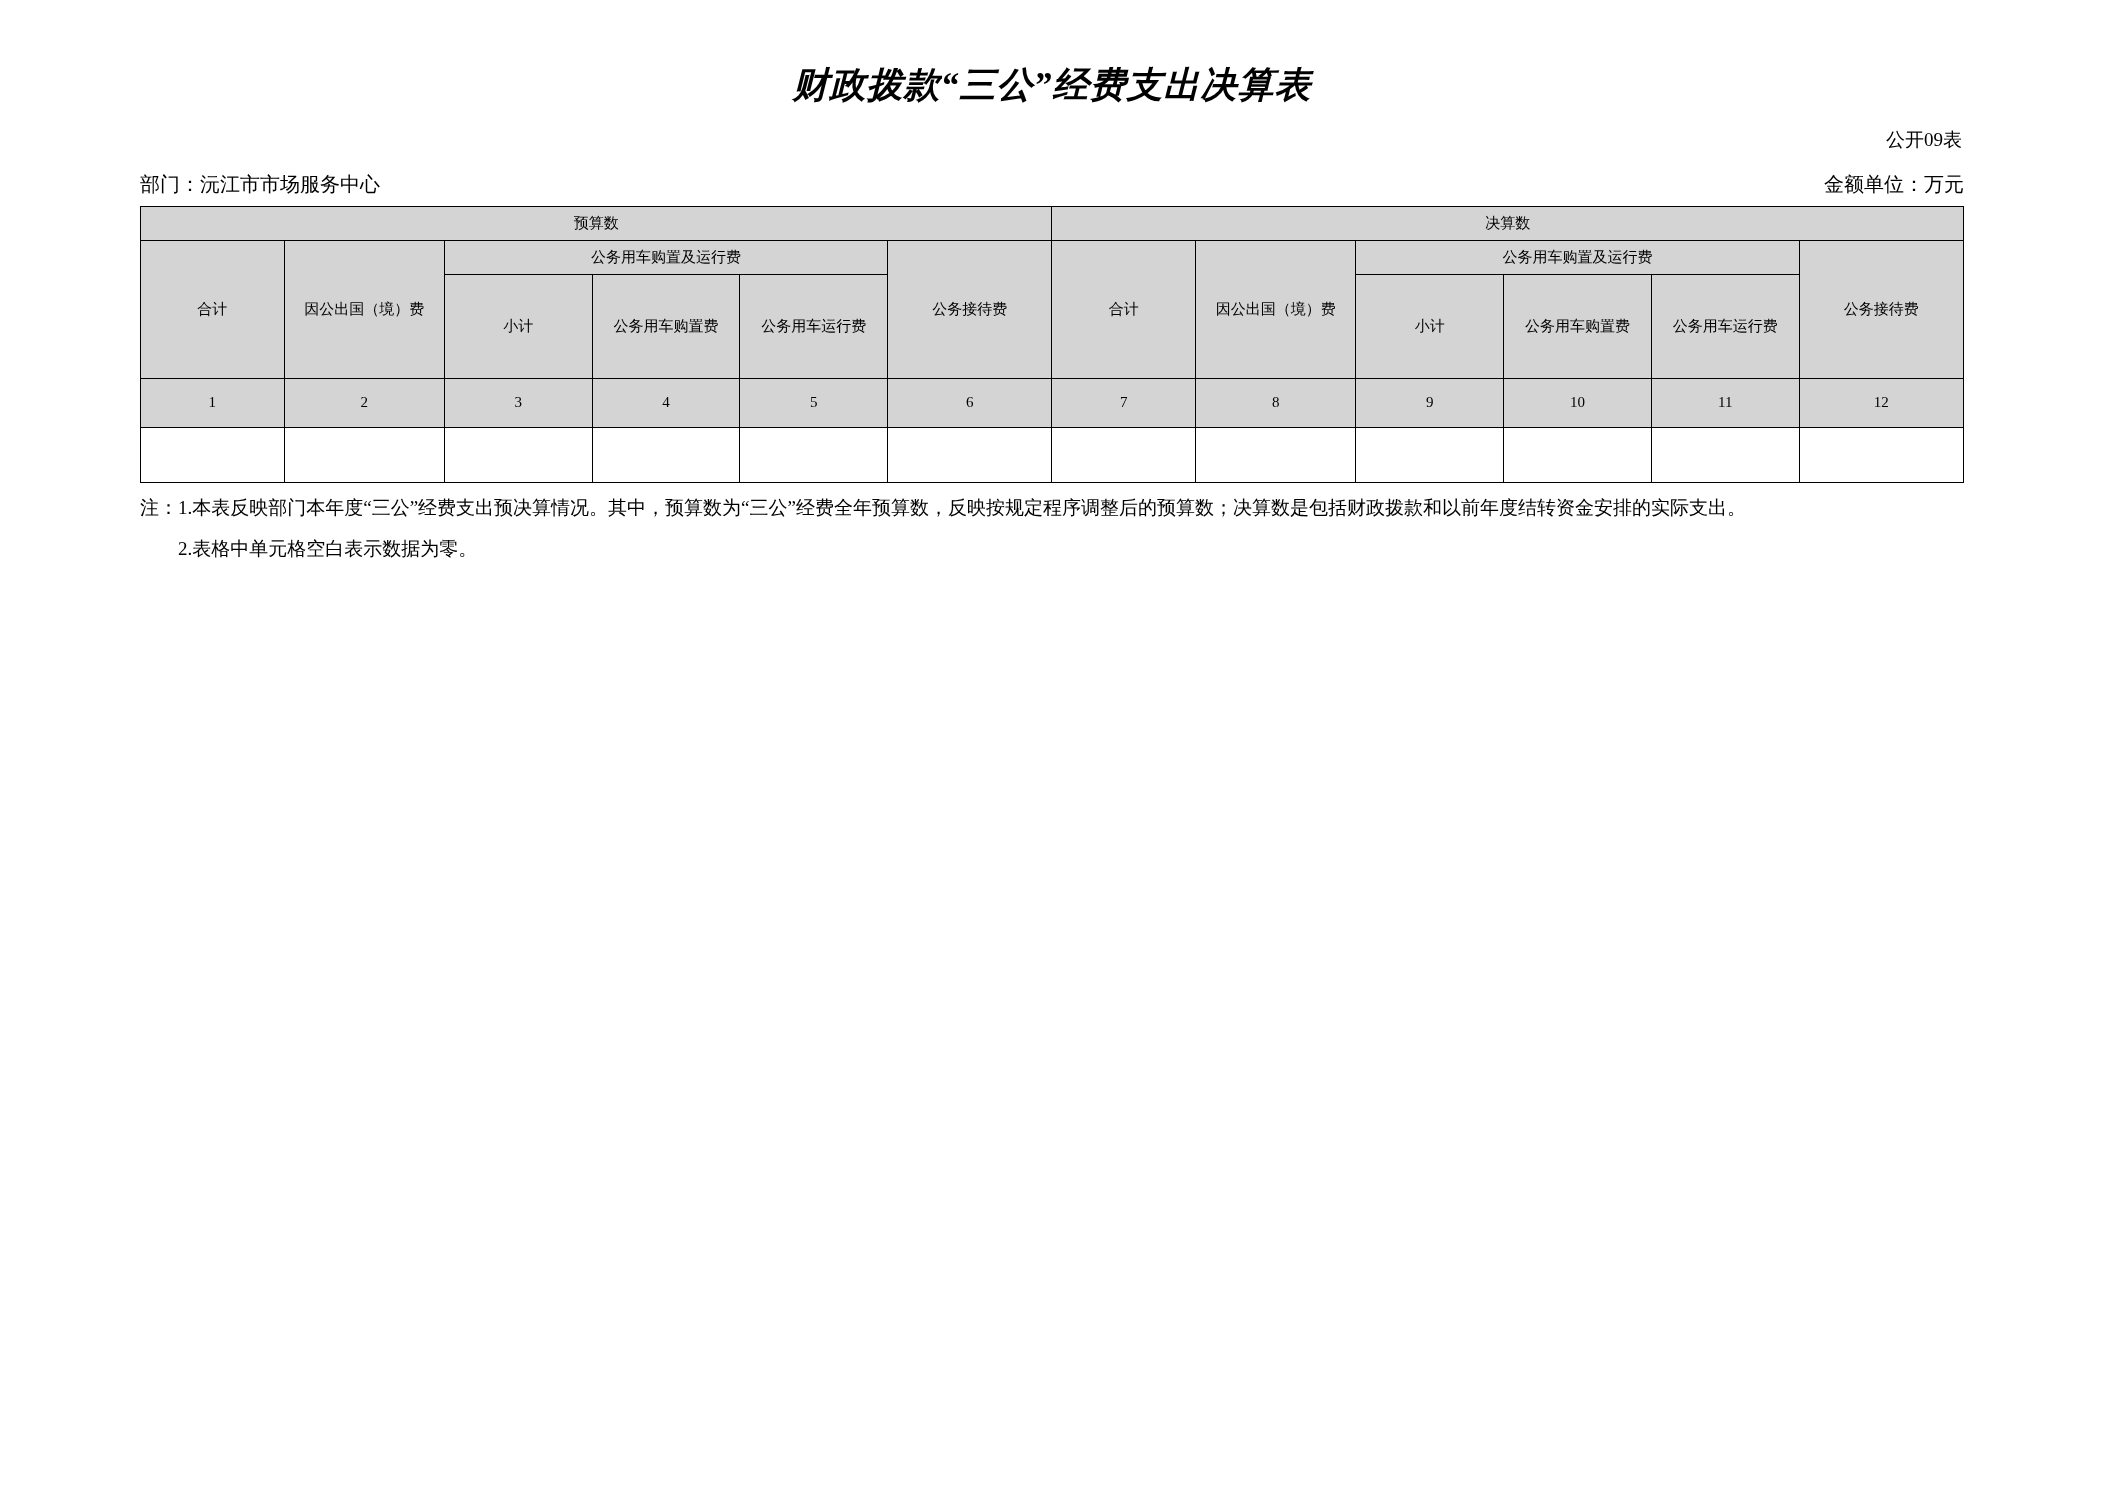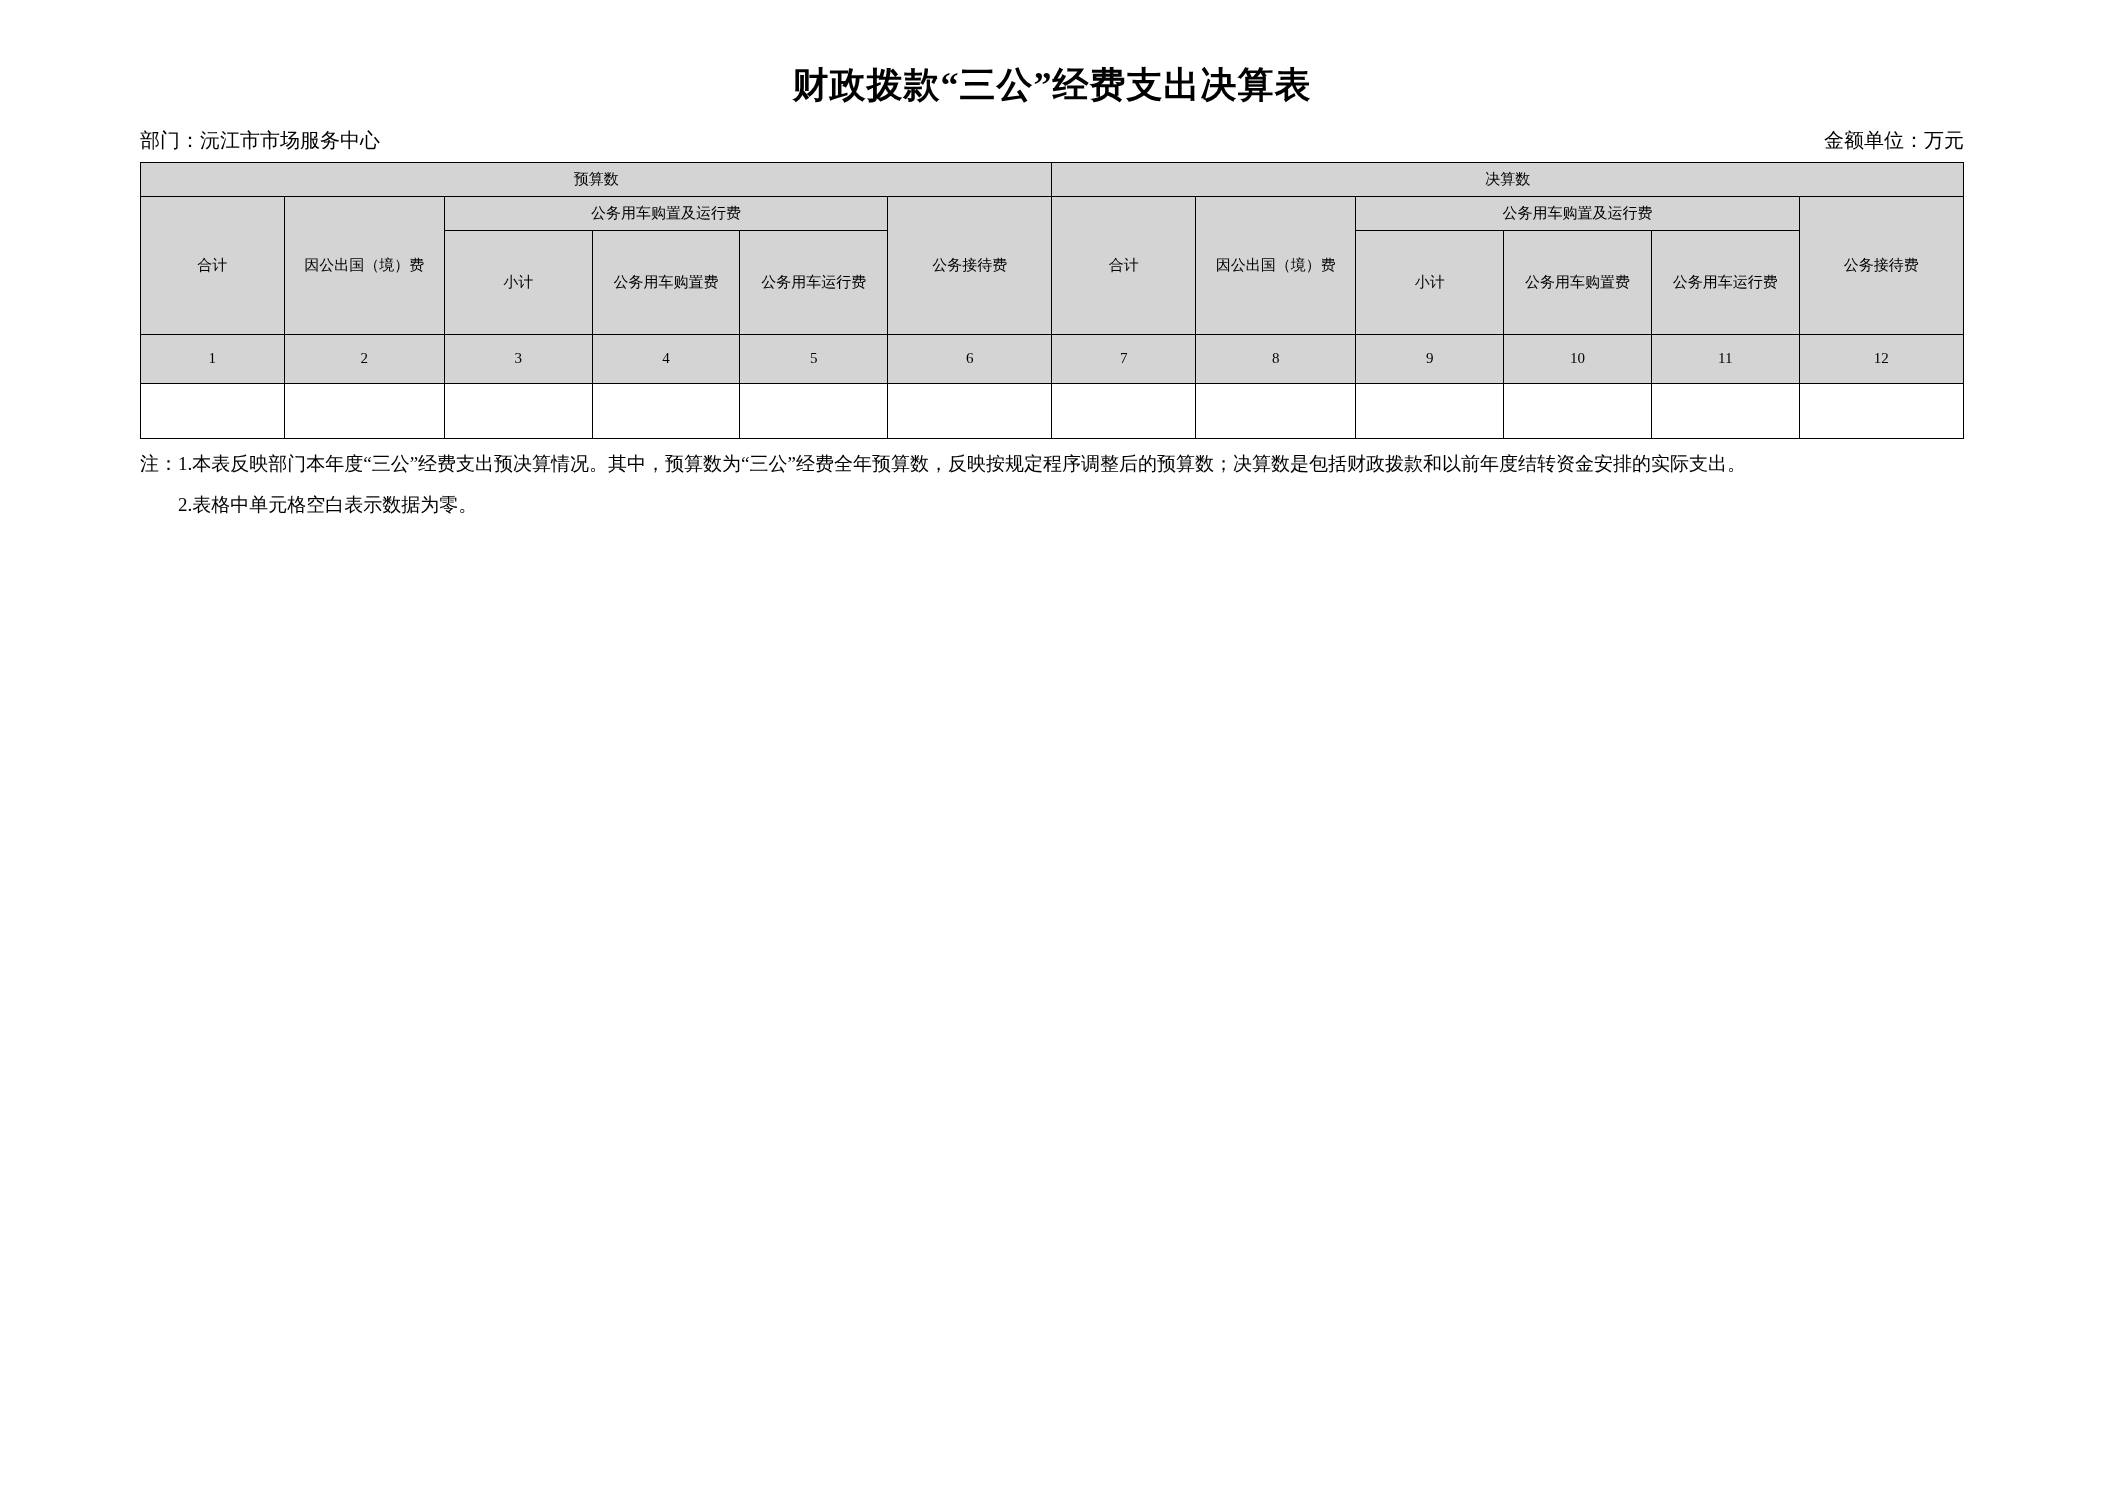--- a/index.html
+++ b/index.html
@@ -23,20 +23,21 @@
     padding: 0 140px;
   }
   .doc-title {
     text-align: center;
     font-size: 36px;
     font-weight: bold;
     letter-spacing: 1px;
     margin-top: 62px;
     margin-bottom: 0;
     line-height: 1.3;
+    font-style: italic;
   }
   .form-code {
     text-align: right;
     font-size: 19px;
     margin-top: 18px;
     margin-right: 2px;
   }
   .meta-row {
     display: flex;
     justify-content: space-between;
@@ -100,20 +101,21 @@
     text-indent: 38px;
   }
 </style>
 </head>
 <body>
 
 <div class="page">
 
   <div class="doc-title">财政拨款“三公”经费支出决算表</div>
 
+  <div class="form-code">公开09表</div>
 
   <div class="meta-row">
     <div class="meta-left">部门：沅江市市场服务中心</div>
     <div class="meta-right">金额单位：万元</div>
   </div>
 
   <table class="main">
     <colgroup>
       <col style="width:7.0%">
       <col style="width:7.8%">

